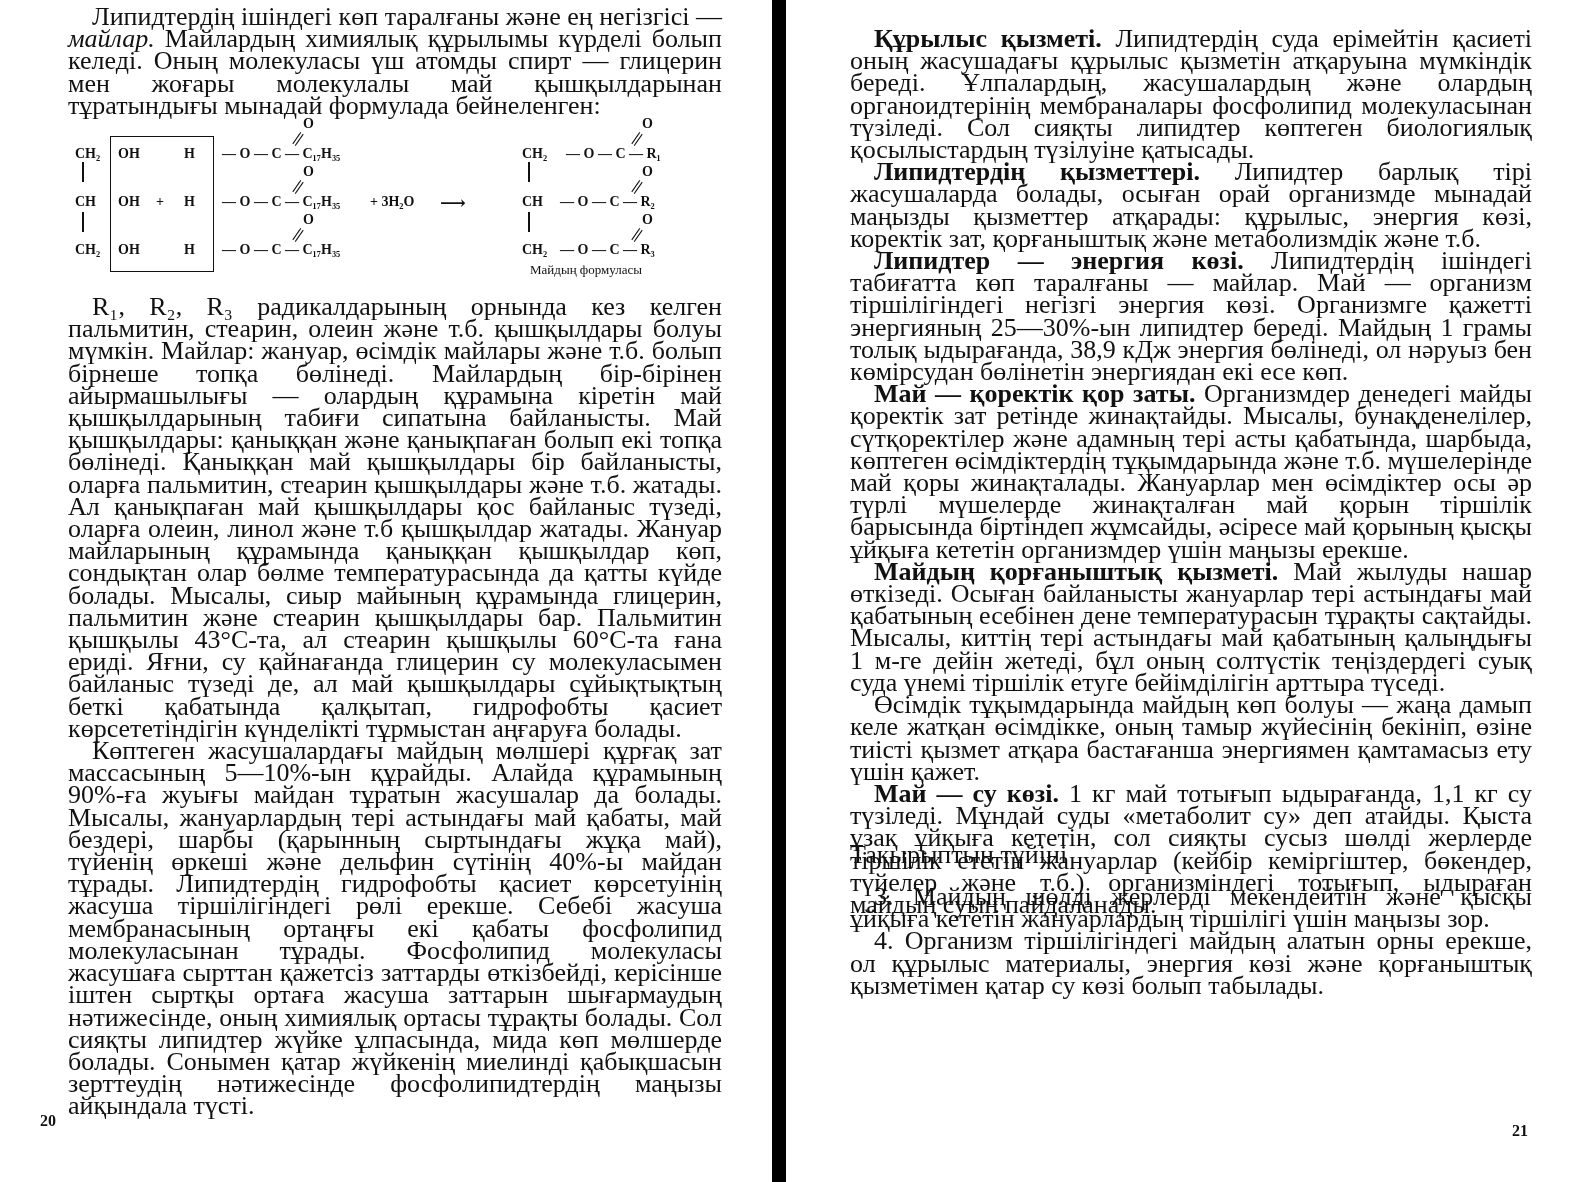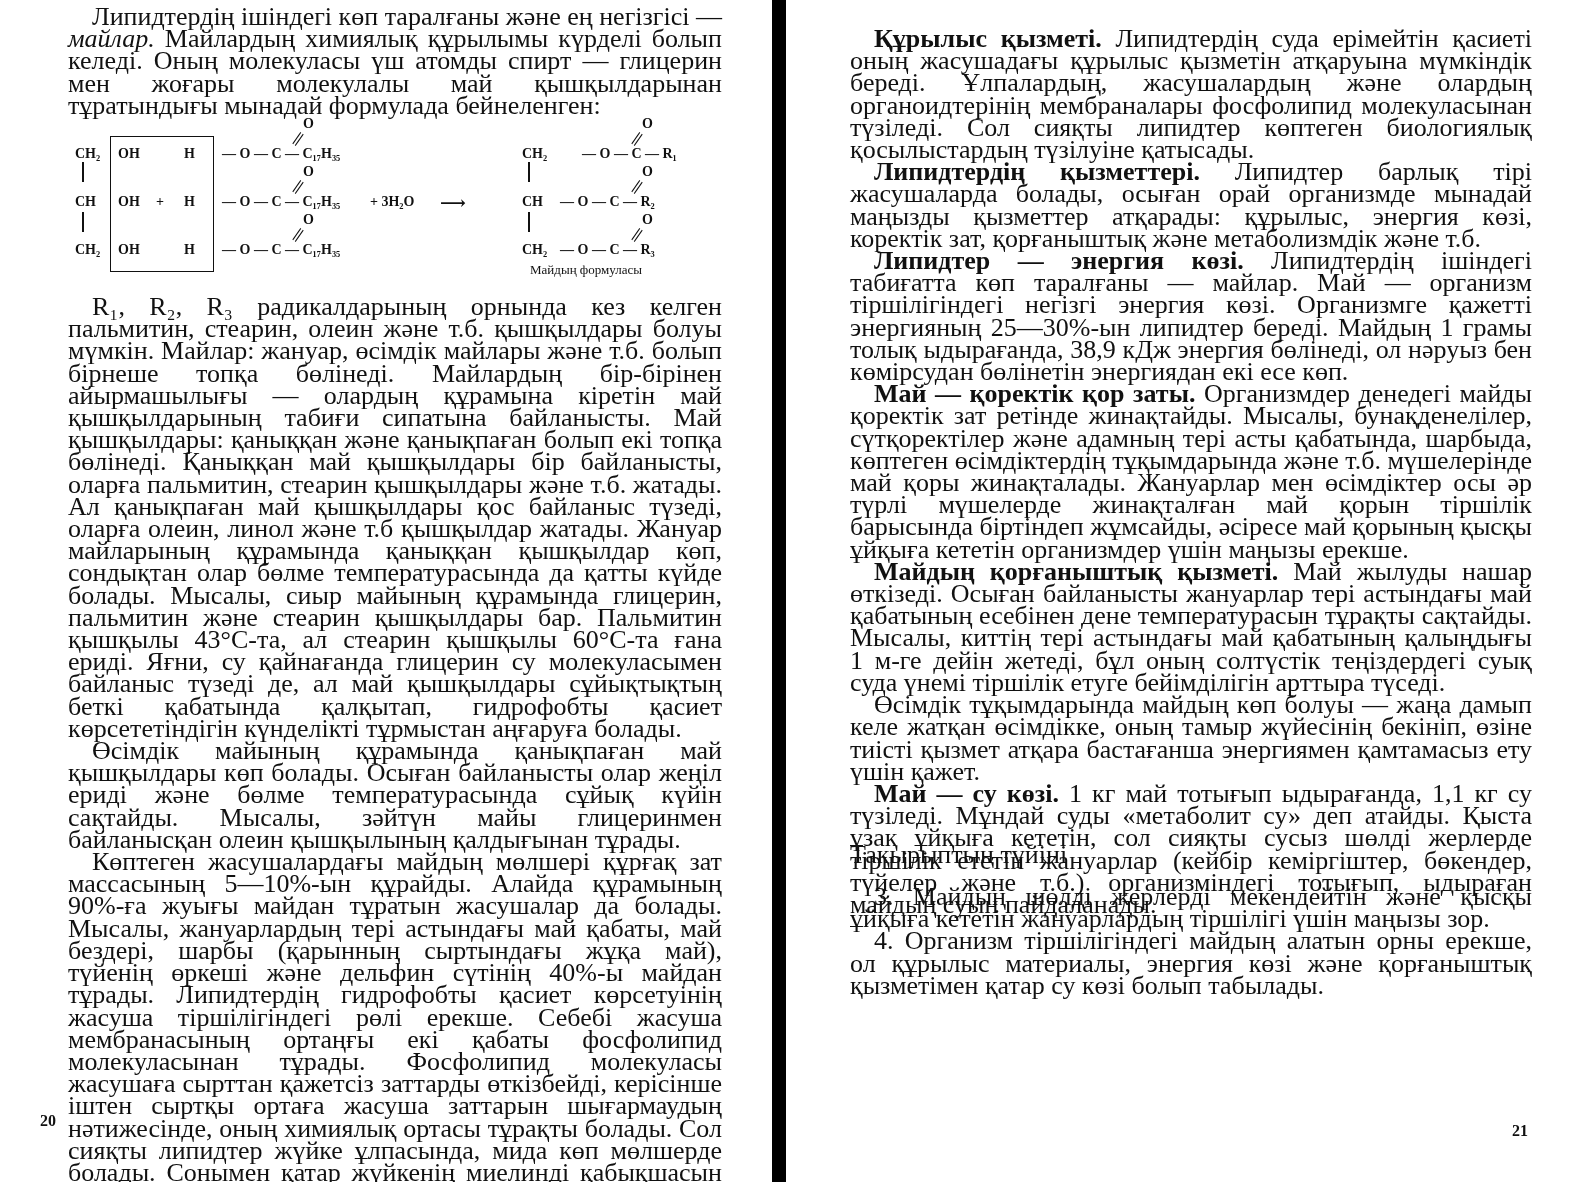--- a/index.html
+++ b/index.html
@@ -63,35 +63,34 @@
     <div class="dbl" style="left:226px;top:64px;"></div>
     <div class="dbl" style="left:226px;top:112px;"></div>
 
     <span class="t" style="left:370px;top:76px;font-size:18px;">⟶</span>
 
     <div class="vline" style="left:458px;top:46px;height:20px;"></div>
     <div class="vline" style="left:458px;top:96px;height:20px;"></div>
     <span class="t" style="left:452px;top:30px;">CH₂</span>
     <span class="t" style="left:452px;top:78px;">CH</span>
     <span class="t" style="left:452px;top:126px;">CH₂</span>
-    <span class="t" style="left:512px;top:30px;">— O — C — R₁</span>
+    <span class="t" style="left:496px;top:30px;">— O — C — R₁</span>
     <span class="t" style="left:490px;top:78px;">— O — C — R₂</span>
     <span class="t" style="left:490px;top:126px;">— O — C — R₃</span>
     <span class="t" style="left:572px;top:0px;">O</span>
     <span class="t" style="left:572px;top:48px;">O</span>
     <span class="t" style="left:572px;top:96px;">O</span>
     <div class="dbl" style="left:565px;top:16px;"></div>
     <div class="dbl" style="left:565px;top:64px;"></div>
     <div class="dbl" style="left:565px;top:112px;"></div>
     <span class="caption" style="left:460px;top:146px;">Майдың формуласы</span>
   </div>
 
   <div class="text" style="top:296px;">
     <p>R₁, R₂, R₃ радикалдарының орнында кез келген пальмитин, стеарин, олеин және т.б. қышқылдары болуы мүмкін. Майлар: жануар, өсімдік майлары және т.б. болып бірнеше топқа бөлінеді. Майлардың бір-бірінен айырмашылығы — олардың құрамына кіретін май қышқылдарының табиғи сипатына байланысты. Май қышқылдары: қаныққан және қанықпаған болып екі топқа бөлінеді. Қаныққан май қышқылдары бір байланысты, оларға пальмитин, стеарин қышқылдары және т.б. жатады. Ал қанықпаған май қышқылдары қос байланыс түзеді, оларға олеин, линол және т.б қышқылдар жатады. Жануар майларының құрамында қаныққан қышқылдар көп, сондықтан олар бөлме температурасында да қатты күйде болады. Мысалы, сиыр майының құрамында глицерин, пальмитин және стеарин қышқылдары бар. Пальмитин қышқылы 43°С-та, ал стеарин қышқылы 60°С-та ғана ериді. Яғни, су қайнағанда глицерин су молекуласымен байланыс түзеді де, ал май қышқылдары сұйықтықтың беткі қабатында қалқытап, гидрофобты қасиет көрсететіндігін күнделікті тұрмыстан аңғаруға болады.</p>
-    <p>Өсімдік майының құрамында қанықпаған май қышқылдары көп болады. Осыған байланысты олар жеңіл ериді және бөлме температурасында сұйық күйін сақтайды. Мысалы, зәйтүн майы глицеринмен байланысқан олеин қышқылының қалдығынан тұрады.</p>
     <p>Көптеген жасушалардағы майдың мөлшері құрғақ зат массасының 5—10%-ын құрайды. Алайда құрамының 90%-ға жуығы майдан тұратын жасушалар да болады. Мысалы, жануарлардың тері астындағы май қабаты, май бездері, шарбы (қарынның сыртындағы жұқа май), түйенің өркеші және дельфин сүтінің 40%-ы майдан тұрады. Липидтердің гидрофобты қасиет көрсетуінің жасуша тіршілігіндегі рөлі ерекше. Себебі жасуша мембранасының ортаңғы екі қабаты фосфолипид молекуласынан тұрады. Фосфолипид молекуласы жасушаға сырттан қажетсіз заттарды өткізбейді, керісінше іштен сыртқы ортаға жасуша заттарын шығармаудың нәтижесінде, оның химиялық ортасы тұрақты болады.  Сол сияқты липидтер жүйке ұлпасында, мида көп мөлшерде болады. Сонымен қатар жүйкенің миелинді қабықшасын зерттеудің нәтижесінде фосфолипидтердің маңызы айқындала түсті.</p>
   </div>
 
   <div class="pnum" style="left:40px;top:1112px;">20</div>
 </div>
 
 <div class="spine"></div>
 
 <div class="page page-right">
   <div class="text" style="top:28px;">

